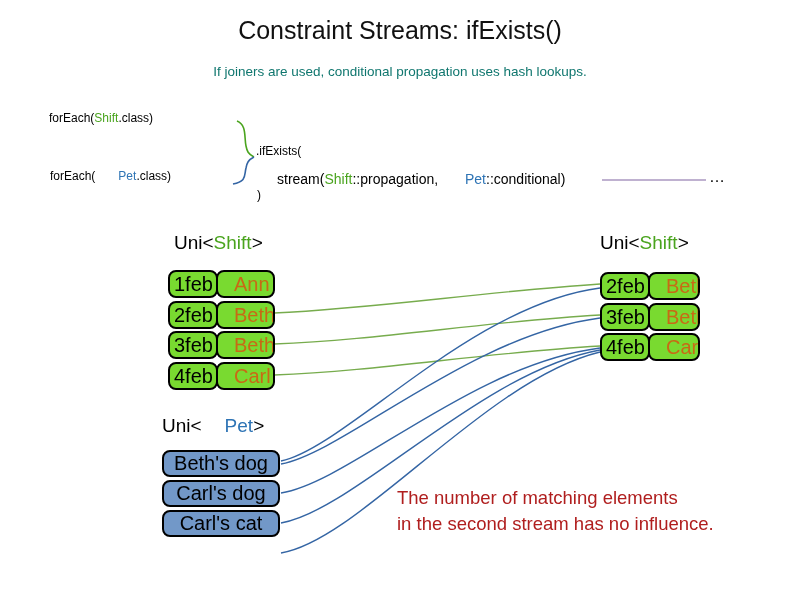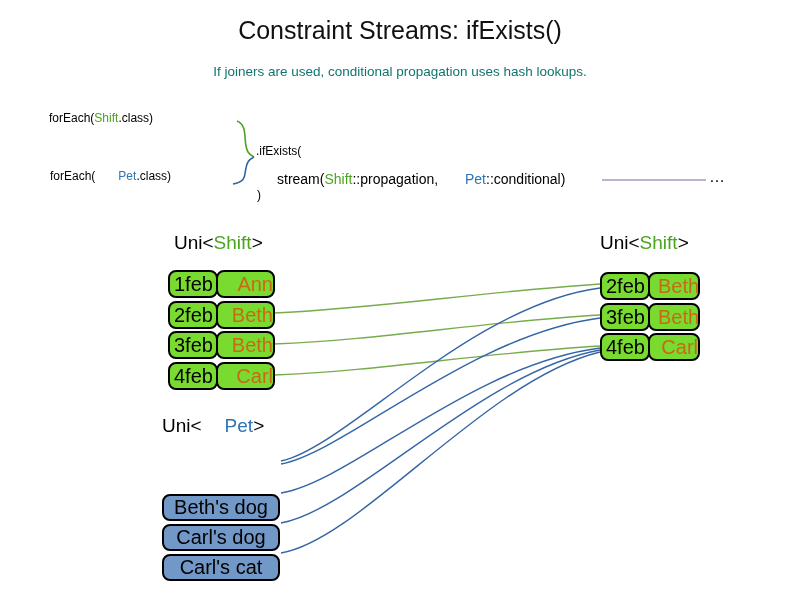--- a/index.html
+++ b/index.html
@@ -16,27 +16,27 @@
   .blue-kw{color:#2e74b5;margin-left:23px;}
   .uni-label{font-size:19px;white-space:nowrap;}
   .svg-layer{top:0;left:0;pointer-events:none;}
   .srow{position:absolute;height:28px;}
   .cell{
     position:absolute;top:0;height:28px;box-sizing:border-box;
     border:2px solid #000;border-radius:8px;background:#79da30;
     font-size:20px;line-height:24px;overflow:hidden;
   }
   .cell.date{left:0;width:50px;padding-left:4px;color:#000;z-index:2;}
-  .cell.name{color:#c86a15;padding-left:8px;z-index:1;text-align:right;}
+  .cell.name{color:#c86a15;padding-left:16px;z-index:1;}
   .left-name{left:48px;width:59px;}
   .right-name{left:48px;width:52px;}
   .pet-cell{
     position:absolute;left:0;box-sizing:border-box;width:118px;height:27px;
     border:2px solid #000;border-radius:8px;background:#7298c8;
-    font-size:20px;line-height:23px;text-align:center;color:#000;margin-top:44px;
+    font-size:20px;line-height:23px;text-align:center;color:#000;
   }
   .note{left:397px;top:485px;font-size:18.5px;line-height:25.5px;color:#b01e1e;white-space:nowrap;}
   .ellipsis{left:709px;top:168px;font-size:16px;color:#000;}
 </style>
 </head>
 <body>
 
 <div class="slide">
 
   <svg class="abs svg-layer" width="800" height="600" viewBox="0 0 800 600">
@@ -111,14 +111,18 @@
   </div>
 
   <div class="abs uni-label" style="left:162px;top:415px;"><span>Uni&lt;</span><span class="blue-kw">Pet</span><span>&gt;</span></div>
 
   <div class="abs" style="left:162px;top:450px;width:118px;height:118px;">
     <div class="pet-cell" style="top:0;">Beth's dog</div>
     <div class="pet-cell" style="top:30px;">Carl's dog</div>
     <div class="pet-cell" style="top:60px;">Carl's cat</div>
   </div>
 
+  <div class="abs note">
+    <div>The number of matching elements</div>
+    <div>in the second stream has no influence.</div>
+  </div>
 
 </div>
 
 </body></html>

